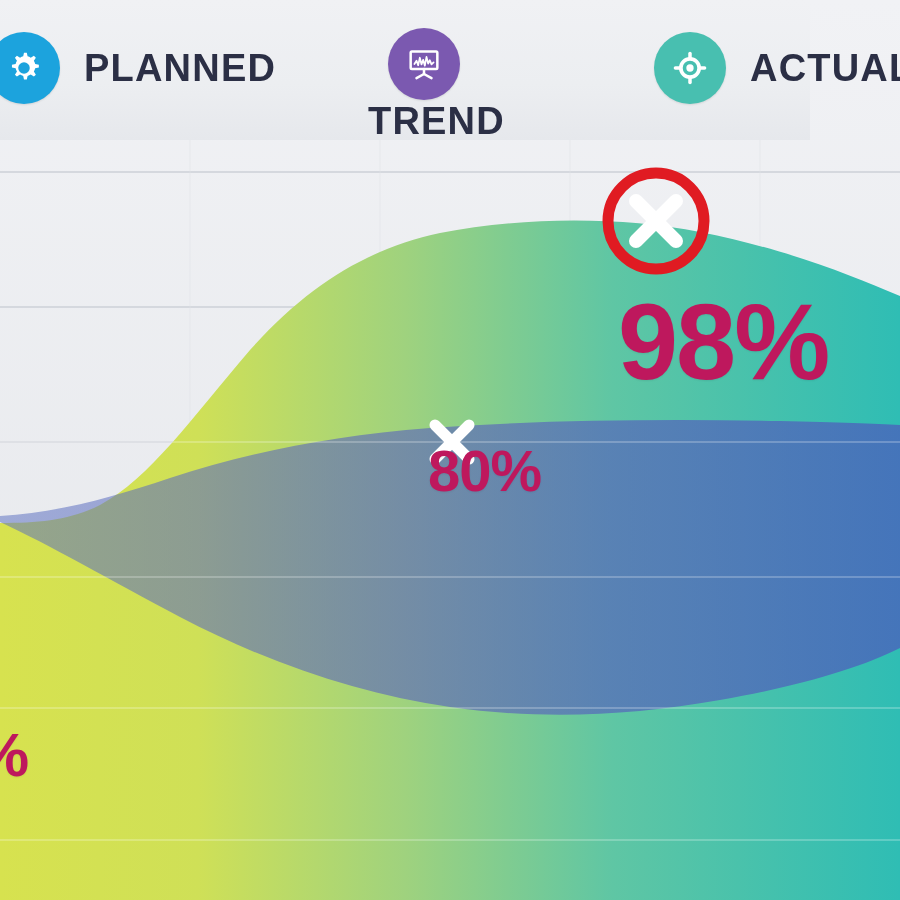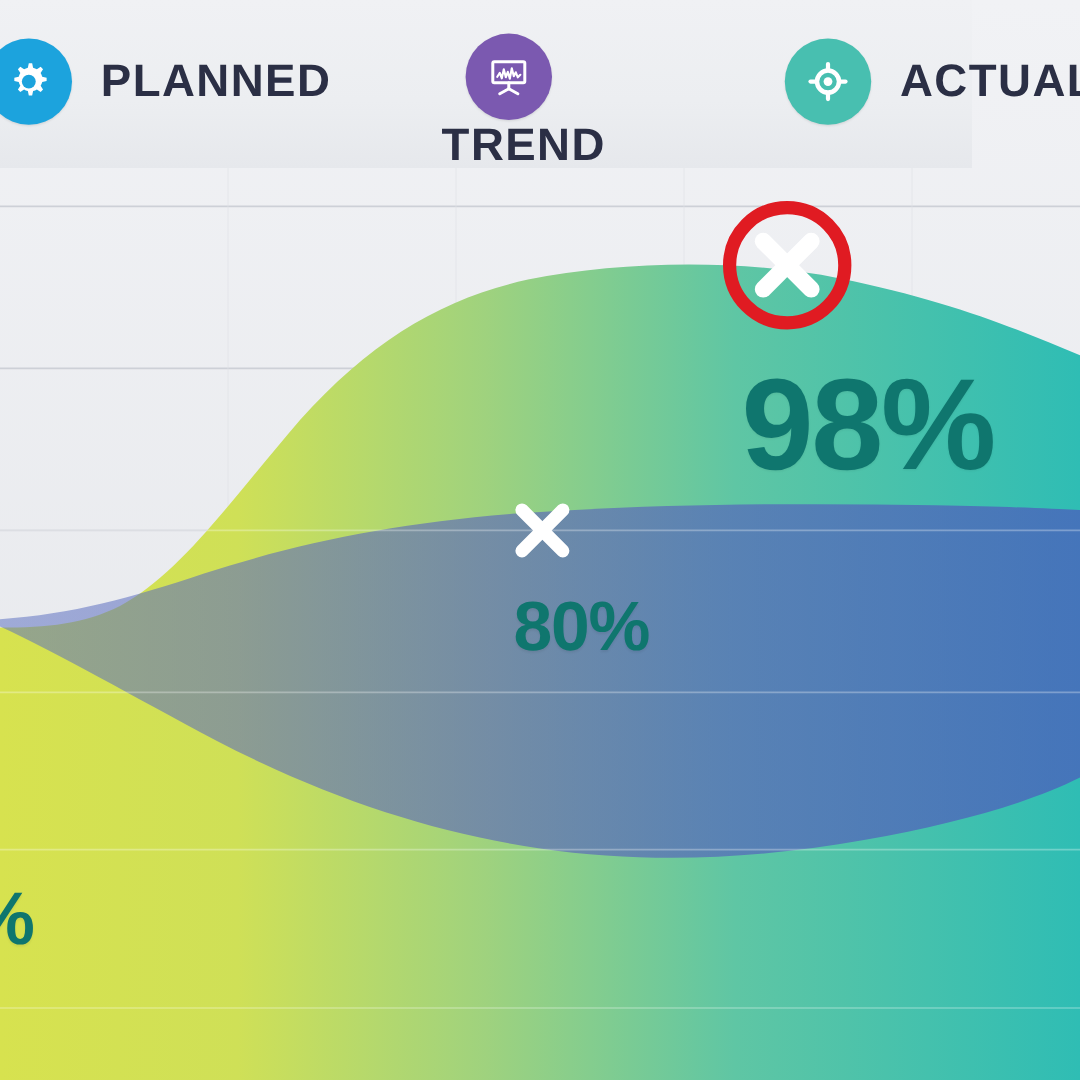--- a/index.html
+++ b/index.html
@@ -96,36 +96,35 @@
   .marker-80 {
     position: absolute;
     left: 421px;
     top: 411px;
     width: 62px;
     height: 62px;
   }
 
   .value-label {
     position: absolute;
-    color: #0f766e;
+    color: #be185d;
     font-weight: 700;
     font-family: "Liberation Sans", sans-serif;
     letter-spacing: -2px;
     line-height: 1;
     text-shadow: 0 1px 2px rgba(0,0,0,0.07);
-    margin-top: 12px;
   }
   .value-98 {
     left: 618px;
     top: 288px;
     font-size: 108px;
   }
   .value-80 {
     left: 428px;
-    top: 482px;
+    top: 442px;
     font-size: 58px;
     letter-spacing: -1px;
   }
   .value-edge {
     left: -26px;
     top: 724px;
     font-size: 62px;
     letter-spacing: -1px;
   }
 </style>

